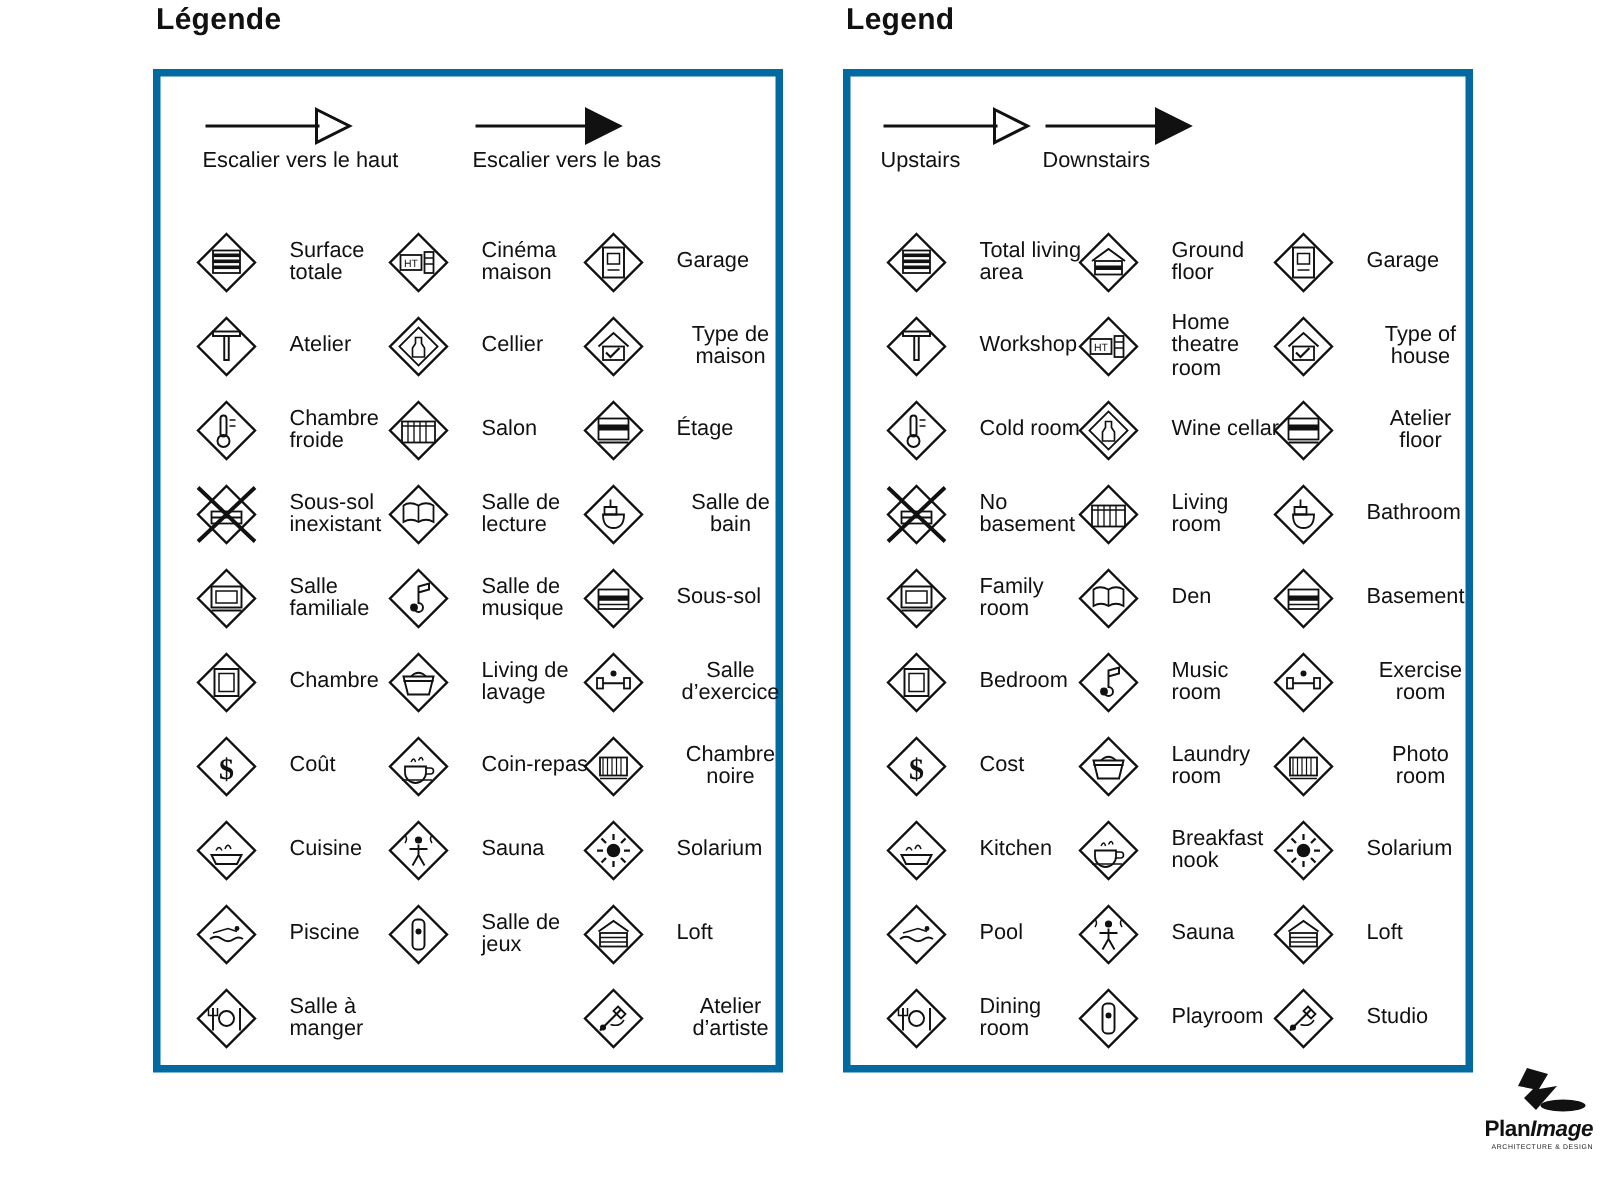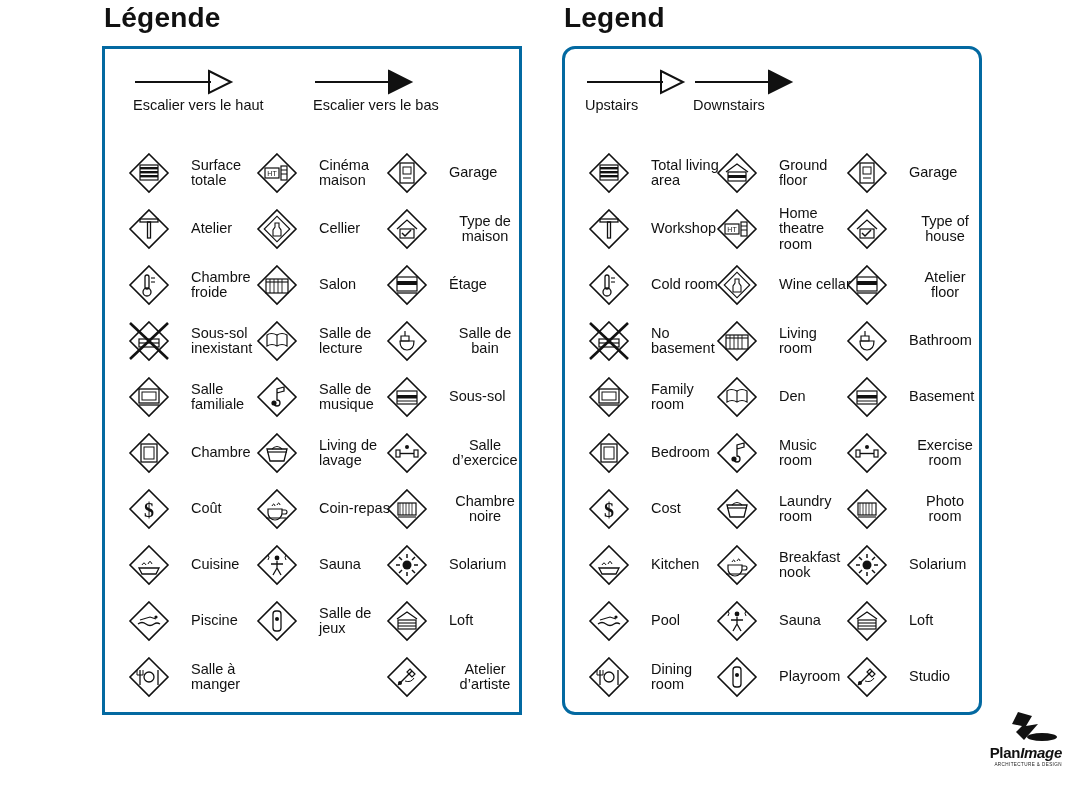--- a/index.html
+++ b/index.html
@@ -18,31 +18,31 @@
   .page {
     position: relative;
     width: 1080px;
     height: 785px;
   }
   .panel {
     position: absolute;
     top: 46px;
     width: 420px;
     height: 669px;
-    border: 3px solid #0369a1;
+    border: 5px solid #0369a1;
     box-sizing: border-box;
     background: #fff;
   }
   .panel.fr { left: 102px; }
-  .panel.en { left: 562px; border-radius: 13px; }
+  .panel.en { left: 562px; }
 
   .panel-title {
     position: absolute;
     top: 2px;
-    font-size: 28px;
+    font-size: 20px;
     font-weight: bold;
     letter-spacing: 0.2px;
     color: #111;
   }
   .panel-title.fr { left: 104px; }
   .panel-title.en { left: 564px; }
 
   
   .stairs {
     position: absolute;

